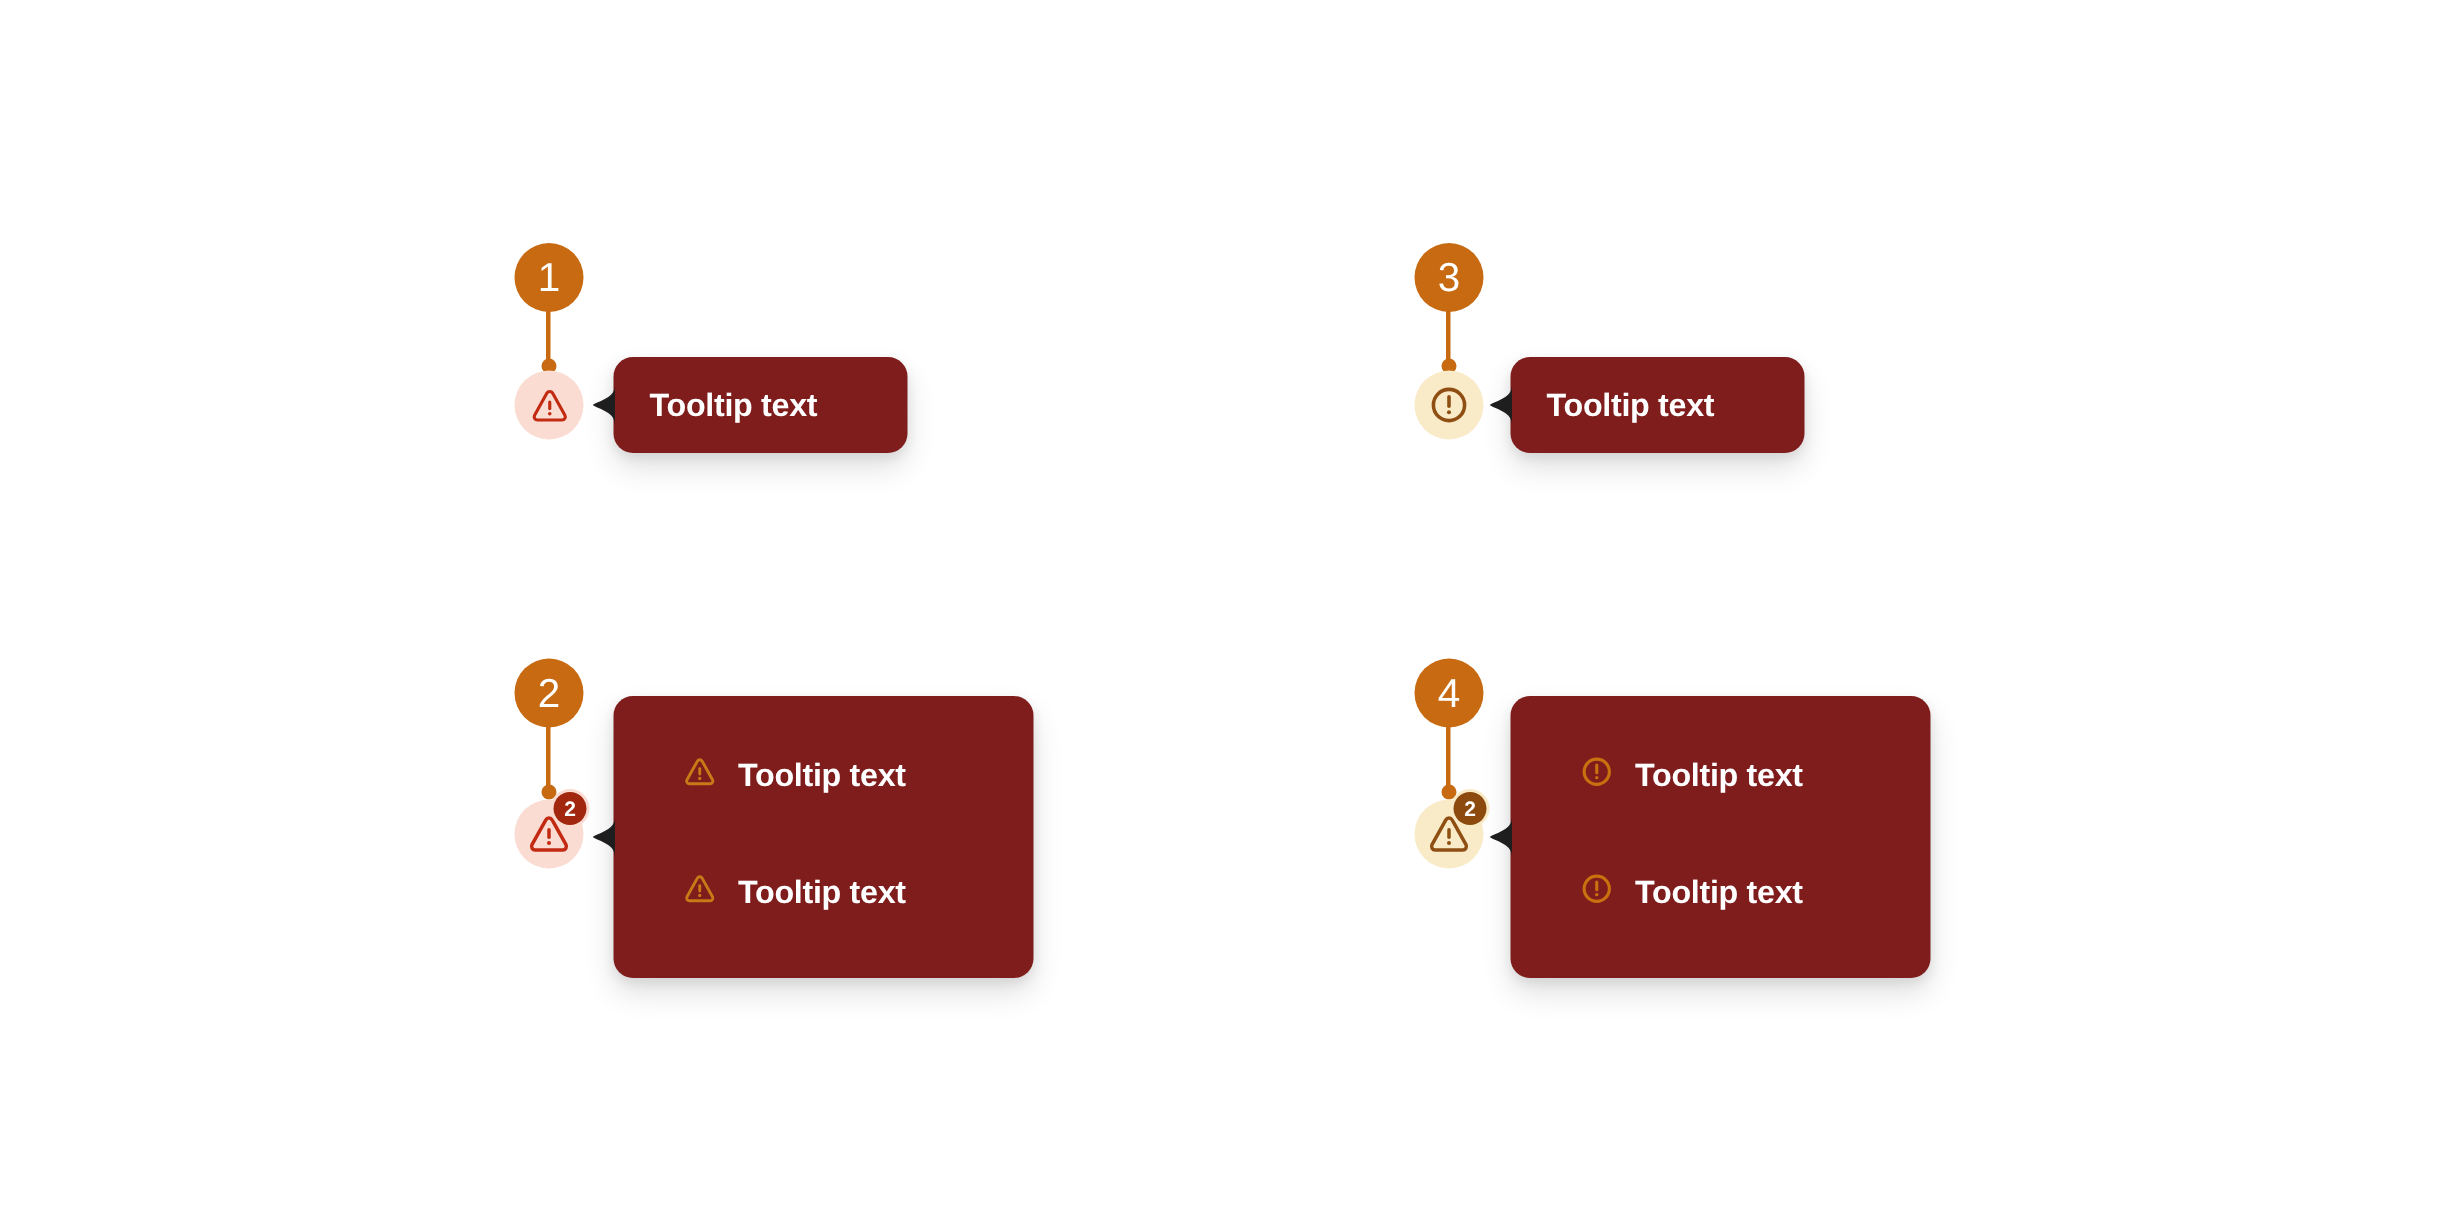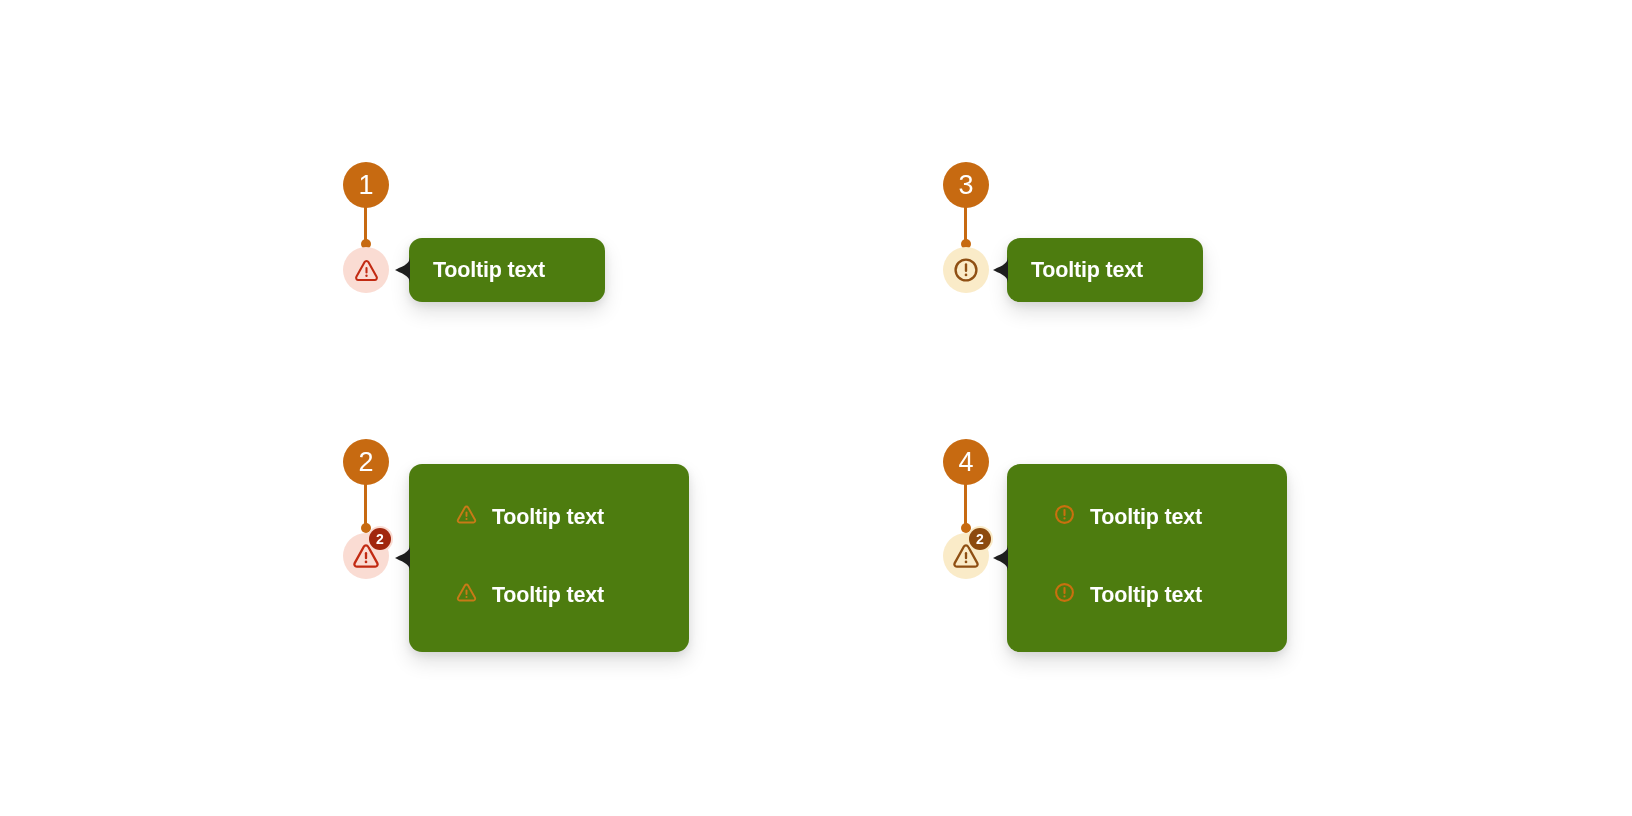--- a/index.html
+++ b/index.html
@@ -27,21 +27,21 @@
   
   .badge{
     position:absolute;width:22px;height:22px;border-radius:50%;
     color:#ffffff;font-size:14px;font-weight:700;line-height:1;
     display:flex;align-items:center;justify-content:center;
   }
   .badge.danger{background:#A1270E;box-shadow:0 0 0 2px #FADCD3;}
   .badge.warning{background:#8C4A0E;box-shadow:0 0 0 2px #FAEBC8;}
   
   .tooltip{
-    position:absolute;background:#4d7c0f;color:#ffffff;border-radius:13px;
+    position:absolute;background:#7f1d1d;color:#ffffff;border-radius:13px;
     box-shadow:0 10px 20px rgba(0,0,0,.12),0 3px 8px rgba(0,0,0,.08);
     box-sizing:border-box;
   }
   .tooltip .arrow{
     position:absolute;left:-14px;top:50%;transform:translateY(-50%);
     width:15px;height:30px;
   }
   .tooltip.single{
     width:196px;height:64px;display:flex;align-items:center;
     padding:0 24px;font-size:21.5px;font-weight:700;letter-spacing:-0.2px;

